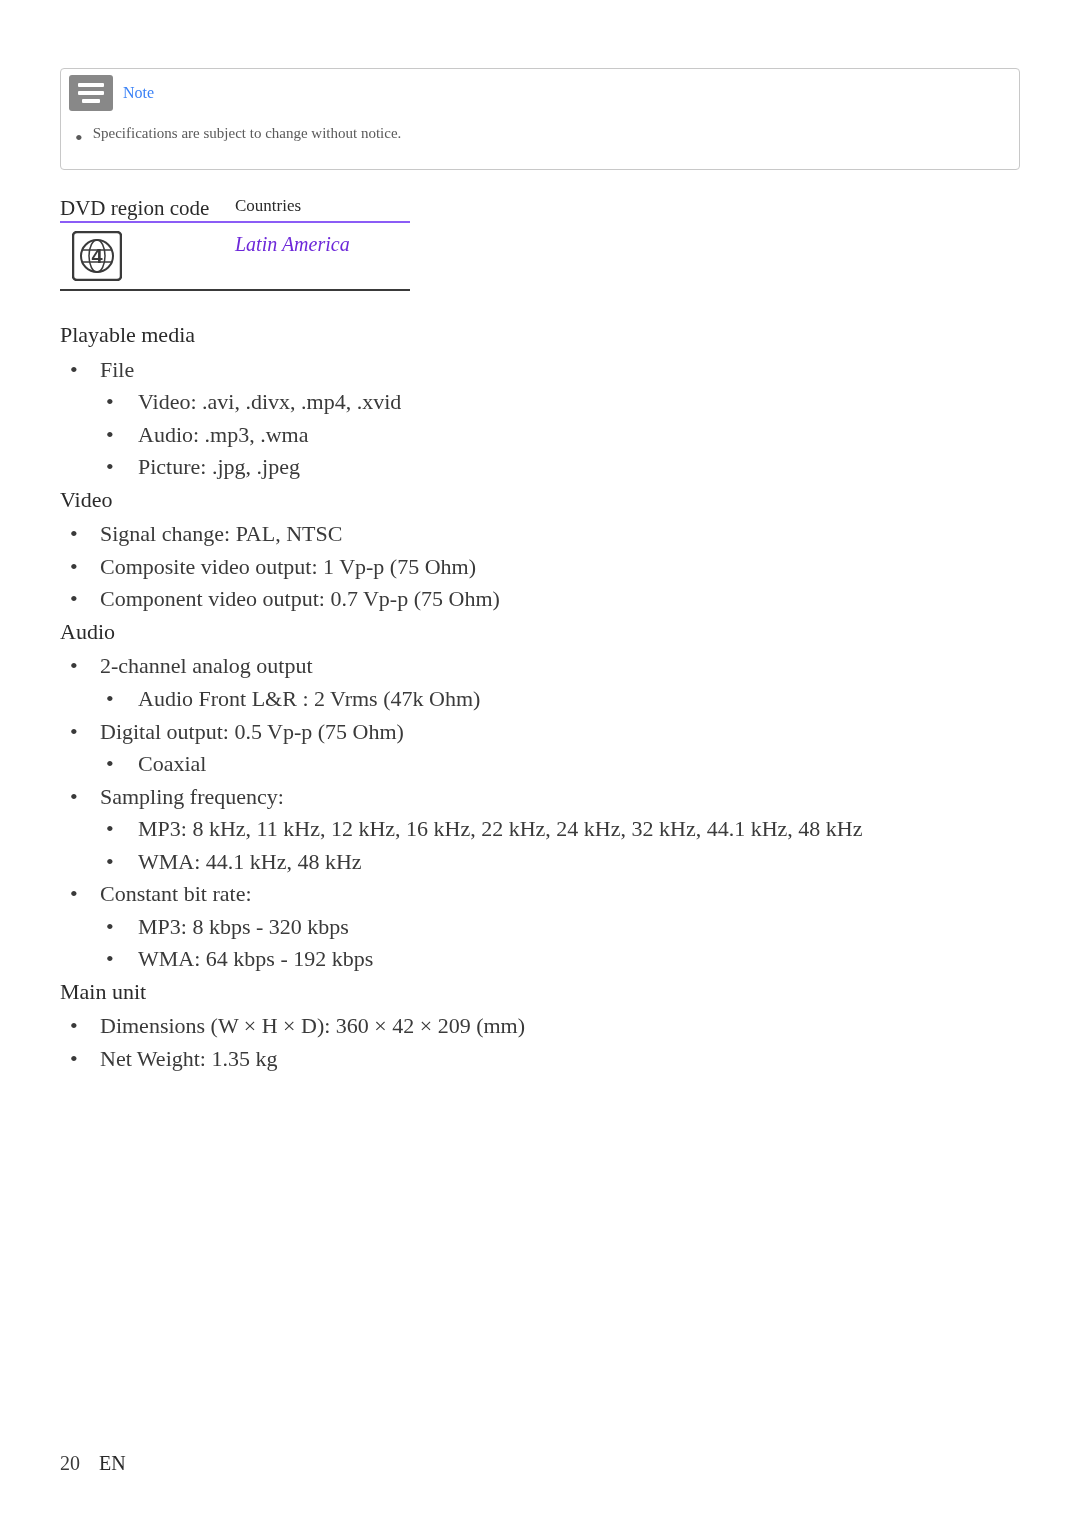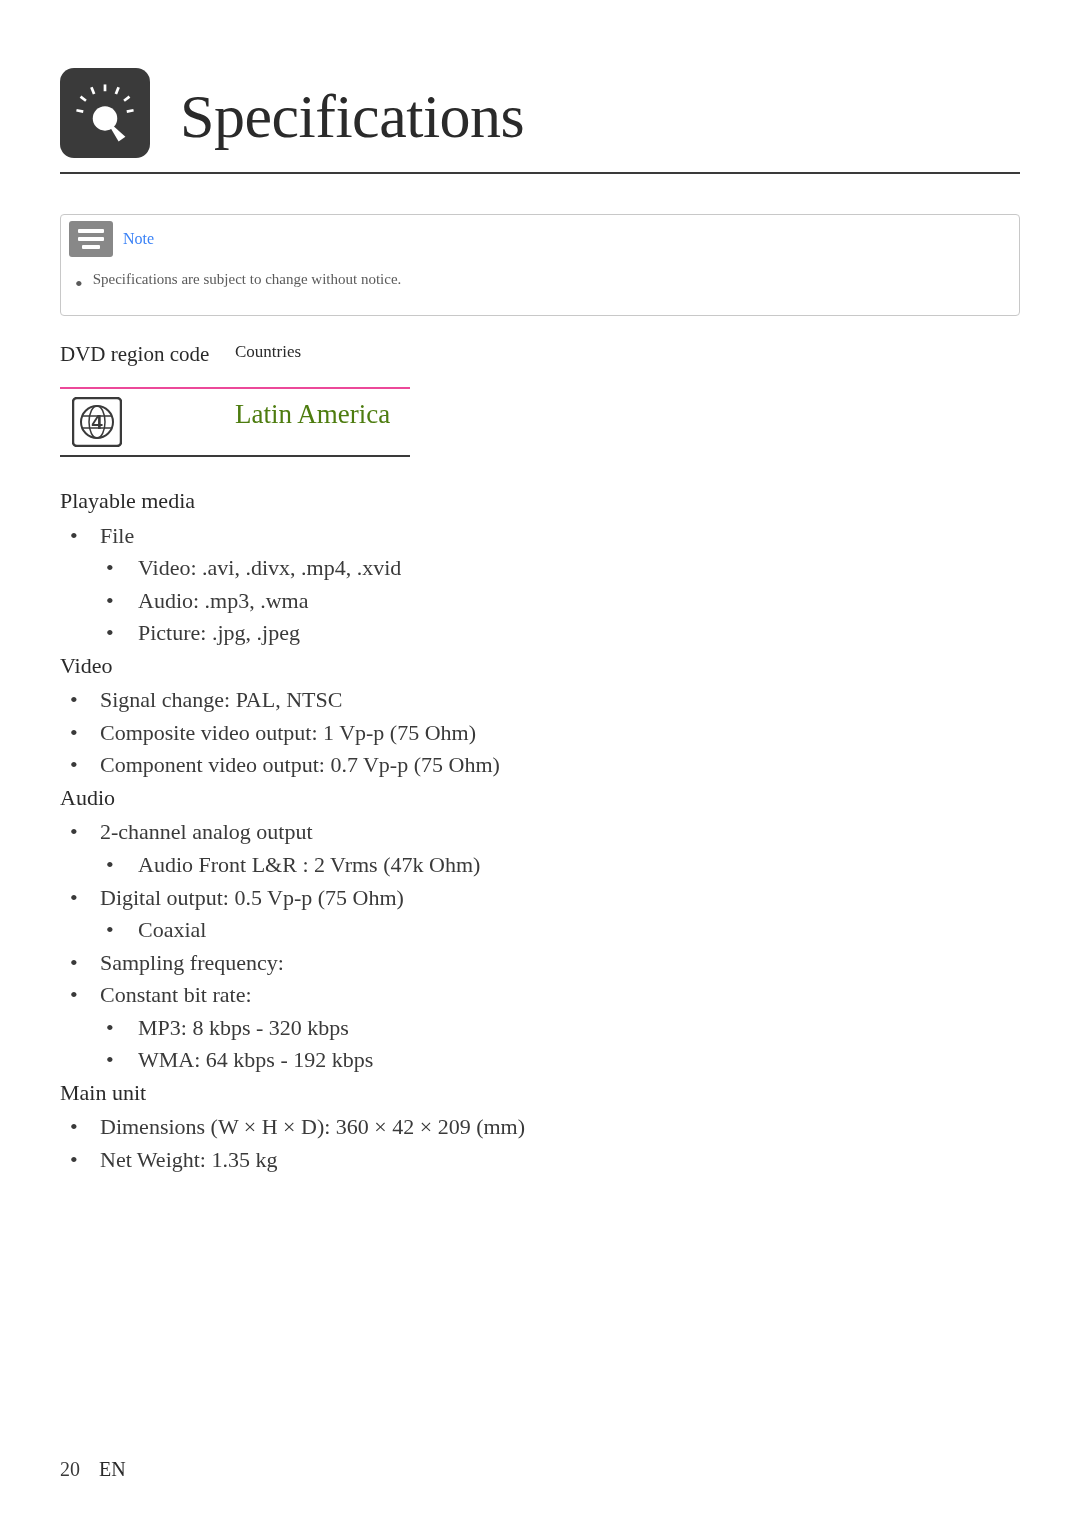--- a/index.html
+++ b/index.html
@@ -95,34 +95,34 @@
     }
     .note-body li::before {
       content: "•";
       font-size: 22px;
     }
     .region-table {
       width: 350px;
     }
     .region-head {
       display: flex;
-      border-bottom: 2px solid #ec4899;
-      padding-bottom: 20px;
+      border-bottom: 2px solid #8b5cf6;
+      padding-bottom: 0;
     }
     .region-head .c1 { width: 175px; font-size: 21px; color: #2a2a2a;}
     .region-head .c2 { font-size: 17px; color: #2a2a2a;}
     .region-row {
       display: flex;
       padding-top: 8px;
       padding-bottom: 8px;
       border-bottom: 2px solid #3a3a3a;
       align-items: flex-start;
     }
     .region-row .c1 { width: 175px; padding-left: 12px;}
-    .region-row .c2 { font-size: 27px; color: #4d7c0f; padding-top: 2px;}
+    .region-row .c2 { font-size: 20px; color: #6d28d9; padding-top: 2px; font-style: italic;}
     .globe {
       width: 50px;
       height: 50px;
       display: flex;
       align-items: center;
       justify-content: center;
     }
     .content {
       padding-top: 28px;
       font-size: 22px;
@@ -165,49 +165,31 @@
     }
     ul.level2 > li::before {
       content: "•";
       position: absolute;
       left: 6px;
       top: 0;
       font-size: 22px;
     }
     .footer {
       position: absolute;
-      bottom: 46px;
+      bottom: 52px;
       left: 60px;
       font-size: 20px;
     }
     .footer .page-num { color: #3a3a3a; margin-right: 14px;}
     .footer .lang { color: #2a2a2a; font-weight: 500;}
   </style>
 </head>
 <body>
 
 <div class="page">
-  <div class="header">
-    <div class="gauge-icon">
-      <svg class="gauge-svg" viewBox="0 0 100 100">
-        <g stroke="#fff" stroke-width="4" fill="none">
-          <line x1="50" y1="8" x2="50" y2="18"></line>
-          <line x1="30" y1="12" x2="34" y2="22"></line>
-          <line x1="70" y1="12" x2="66" y2="22"></line>
-          <line x1="14" y1="26" x2="22" y2="32"></line>
-          <line x1="86" y1="26" x2="78" y2="32"></line>
-          <line x1="8" y1="46" x2="18" y2="48"></line>
-          <line x1="92" y1="46" x2="82" y2="48"></line>
-        </g>
-        <circle cx="50" cy="58" r="18" fill="#fff"></circle>
-        <path d="M 50 58 L 80 85 L 70 92 Z" fill="#fff"></path>
-      </svg>
-    </div>
-    <h1 class="title">Specifications</h1>
-  </div>
 
   <div class="note-box">
     <div class="note-head">
       <div class="note-icon">
         <div class="bar"></div>
         <div class="bar"></div>
         <div class="bar short"></div>
       </div>
       <span class="note-label">Note</span>
     </div>
@@ -269,20 +251,24 @@
         </ul>
       </li>
       <li>
         <span>Digital output: 0.5 Vp-p (75 Ohm)</span>
         <ul class="level2">
           <li>Coaxial</li>
         </ul>
       </li>
       <li>
         <span>Sampling frequency:</span>
+        <ul class="level2">
+          <li>MP3: 8 kHz, 11 kHz, 12 kHz, 16 kHz, 22 kHz, 24 kHz, 32 kHz, 44.1 kHz, 48 kHz</li>
+          <li>WMA: 44.1 kHz, 48 kHz</li>
+        </ul>
       </li>
       <li>
         <span>Constant bit rate:</span>
         <ul class="level2">
           <li>MP3: 8 kbps - 320 kbps</li>
           <li>WMA: 64 kbps - 192 kbps</li>
         </ul>
       </li>
     </ul>
 

